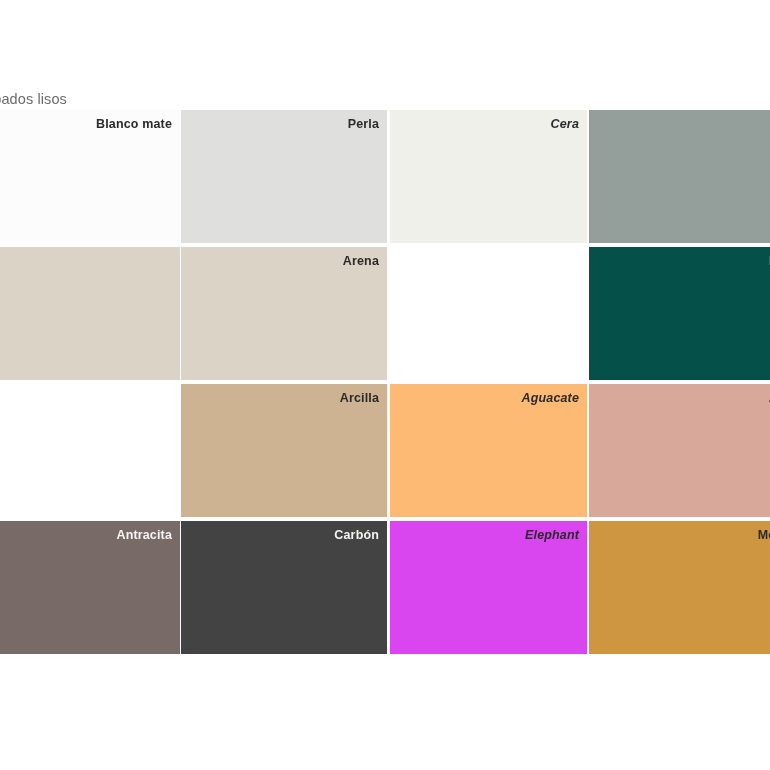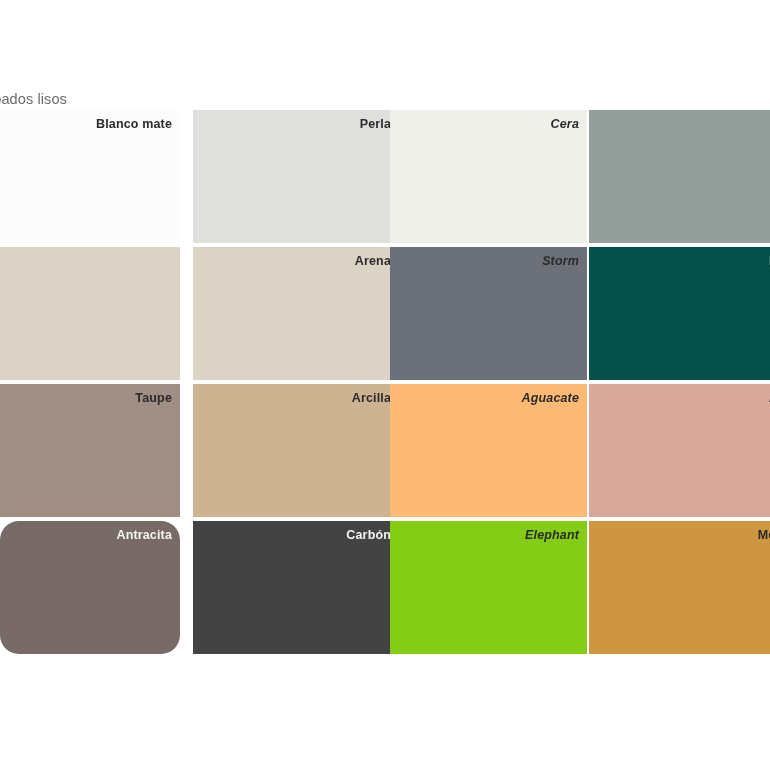--- a/index.html
+++ b/index.html
@@ -61,21 +61,21 @@
   .swatch-row.r3 { top: 411px; }
 
   .swatch {
     position: absolute;
     top: 0;
     height: 133px;
     box-sizing: border-box;
     overflow: hidden;
   }
   .swatch.c0 { left: 0px;   width: 180px; }
-  .swatch.c1 { left: 193px; width: 206px; }
+  .swatch.c1 { left: 181px; width: 206px; }
   .swatch.c2 { left: 390px; width: 197px; font-style: italic; }
   .swatch.c3 { left: 589px; width: 181px; }
 
   .swatch-label {
     position: absolute;
     right: 8px;
     top: 6px;
     font-size: 12.5px;
     line-height: 16px;
     font-weight: bold;
@@ -113,51 +113,45 @@
       </div>
     </div>
 
     <div class="swatch-row r1">
       <div class="swatch c0" style="background-color: rgb(220, 211, 199);">
         <span class="swatch-label dark"></span>
       </div>
       <div class="swatch c1" style="background-color: rgb(220, 211, 199);">
         <span class="swatch-label dark">Arena</span>
       </div>
-      <div class="swatch c2" style="background-color: rgb(107, 112, 121);">
-        <span class="swatch-label dark">Storm</span>
-      </div>
       <div class="swatch c3" style="background-color: rgb(5, 81, 74);">
         <span class="swatch-label light">Forest</span>
       </div>
     </div>
 
     <div class="swatch-row r2">
-      <div class="swatch c0" style="background-color: rgb(160, 141, 131);">
-        <span class="swatch-label dark">Taupe</span>
-      </div>
       <div class="swatch c1" style="background-color: rgb(206, 179, 146);">
         <span class="swatch-label dark">Arcilla</span>
       </div>
       <div class="swatch c2" style="background-color: #fdba74;">
         <span class="swatch-label dark">Aguacate</span>
       </div>
       <div class="swatch c3" style="background-color: rgb(216, 169, 155);">
         <span class="swatch-label dark">Arcilla</span>
       </div>
     </div>
 
     <div class="swatch-row r3">
-      <div class="swatch c0" style="background-color: rgb(119, 106, 103); border-radius: 19px;">
+      <div class="swatch c0" style="background-color: rgb(119, 106, 103);">
         <span class="swatch-label light">Antracita</span>
       </div>
       <div class="swatch c1" style="background-color: rgb(67, 67, 67);">
         <span class="swatch-label light">Carbón</span>
       </div>
-      <div class="swatch c2" style="background-color: #84cc16; padding-left: 16px;">
+      <div class="swatch c2" style="background-color: #d946ef; padding-left: 16px;">
         <span class="swatch-label dark">Elephant</span>
       </div>
       <div class="swatch c3" style="background-color: rgb(206, 150, 64);">
         <span class="swatch-label dark">Mostaza</span>
       </div>
     </div>
 
   </div>
 </div>
 

